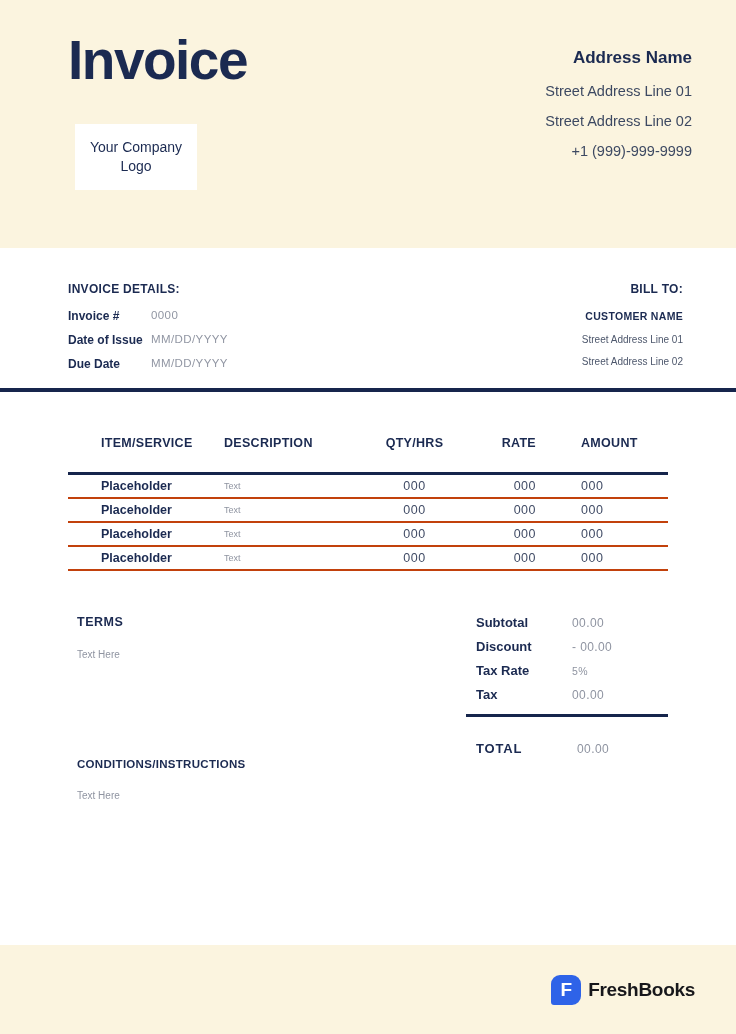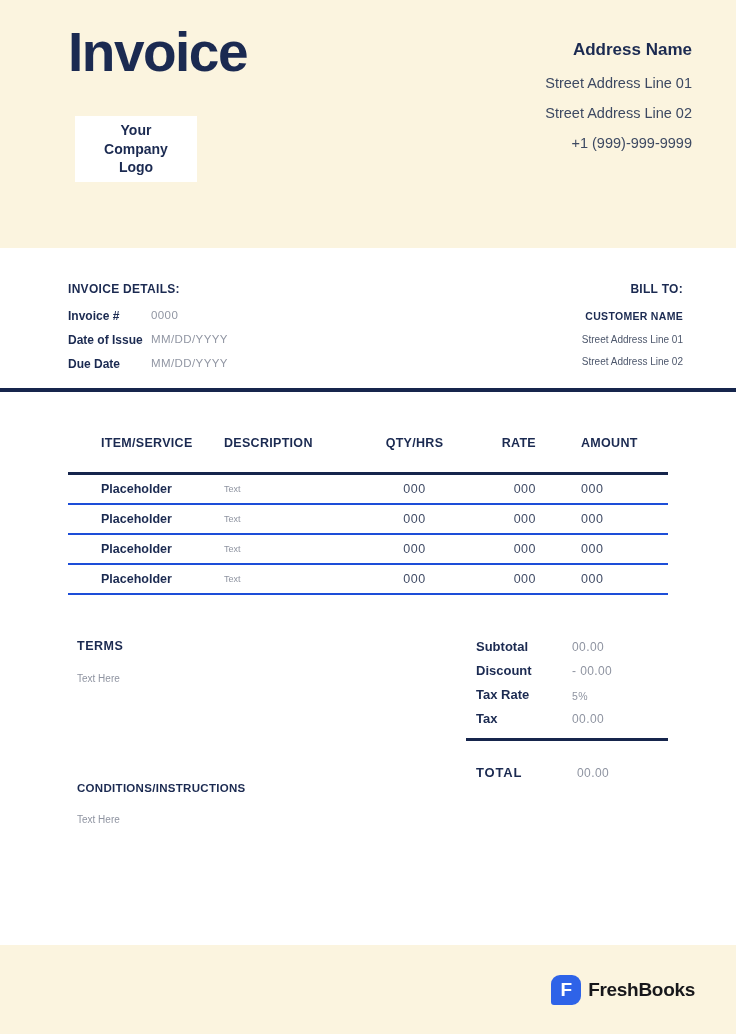--- a/index.html
+++ b/index.html
@@ -14,42 +14,42 @@
     overflow: hidden;
     margin: 0 auto;
   }
 
   
   .top-band {
     height: 248px;
     background: #fbf4df;
     display: flex;
     justify-content: space-between;
-    padding: 4px 44px 0 68px;
+    padding: 12px 44px 0 68px;
   }
   .top-left { display: flex; flex-direction: column; align-items: flex-start; }
   .invoice-title {
     margin-top: 16px;
     font-size: 55px;
     font-weight: 700;
     letter-spacing: -1.5px;
     color: #1b2a51;
   }
   .logo-box {
     margin-top: 32px;
     margin-left: 7px;
     width: 122px;
     height: 66px;
     background: #ffffff;
     display: flex;
     align-items: center;
     justify-content: flex-start;
     text-align: center;
     font-size: 14px;
-    font-weight: 700;
+    font-weight: 400;
     line-height: 1.35;
     color: #1b2a51;
     padding: 4px 14px;
   }
   .top-right { text-align: right; padding-top: 36px; }
   .biz-name {
     font-size: 17px;
     font-weight: 700;
     color: #1b2a51;
     margin-bottom: 8px;
@@ -110,21 +110,21 @@
     font-weight: 700;
     letter-spacing: 0.3px;
     color: #1b2a51;
   }
   .c1 { padding-left: 7px; text-align: left; margin-left: 26px; }
   .c2 { padding-left: 1px; text-align: left; }
   .c3 { text-align: center; padding-right: 22px; }
   .c4 { text-align: right; padding-right: 42px; }
   .c5 { text-align: left; padding-left: 3px; }
   .body-rows { margin-top: 22px; border-top: 3px solid #16254c; }
-  .item-row { height: 30px; border-bottom: 2px solid #1d4ed8; }
+  .item-row { height: 24px; border-bottom: 2px solid #c2410c; }
   .cell-item { font-size: 12.5px; font-weight: 700; color: #1b2a51; }
   .cell-desc { font-size: 9px; color: #8f94a1; }
   .cell-num { font-size: 12.5px; color: #414c66; letter-spacing: 0.5px; }
 
   
   .summary {
     display: flex;
     justify-content: space-between;
     padding: 0 68px;
     margin-top: 44px;
@@ -138,21 +138,21 @@
   }
   .placeholder-text { font-size: 10px; color: #8f94a1; margin-top: 20px; }
   .conditions-heading {
     font-size: 11.5px;
     font-weight: 700;
     letter-spacing: 0.3px;
     color: #1b2a51;
     margin-top: 98px;
   }
   .summary-right { width: 202px; }
-  .total-row { display: flex; align-items: flex-end; margin-bottom: 9px; }
+  .total-row { display: flex; align-items: center; margin-bottom: 9px; }
   .total-label {
     width: 106px;
     padding-left: 10px;
     font-size: 13px;
     font-weight: 700;
     color: #1b2a51;
   }
   .total-value { font-size: 12px; color: #8f94a1; letter-spacing: 0.4px; }
   .total-value.small { font-size: 10.5px; }
   .grand-total-rule { border-top: 3.5px solid #16254c; margin-top: 12px; }

